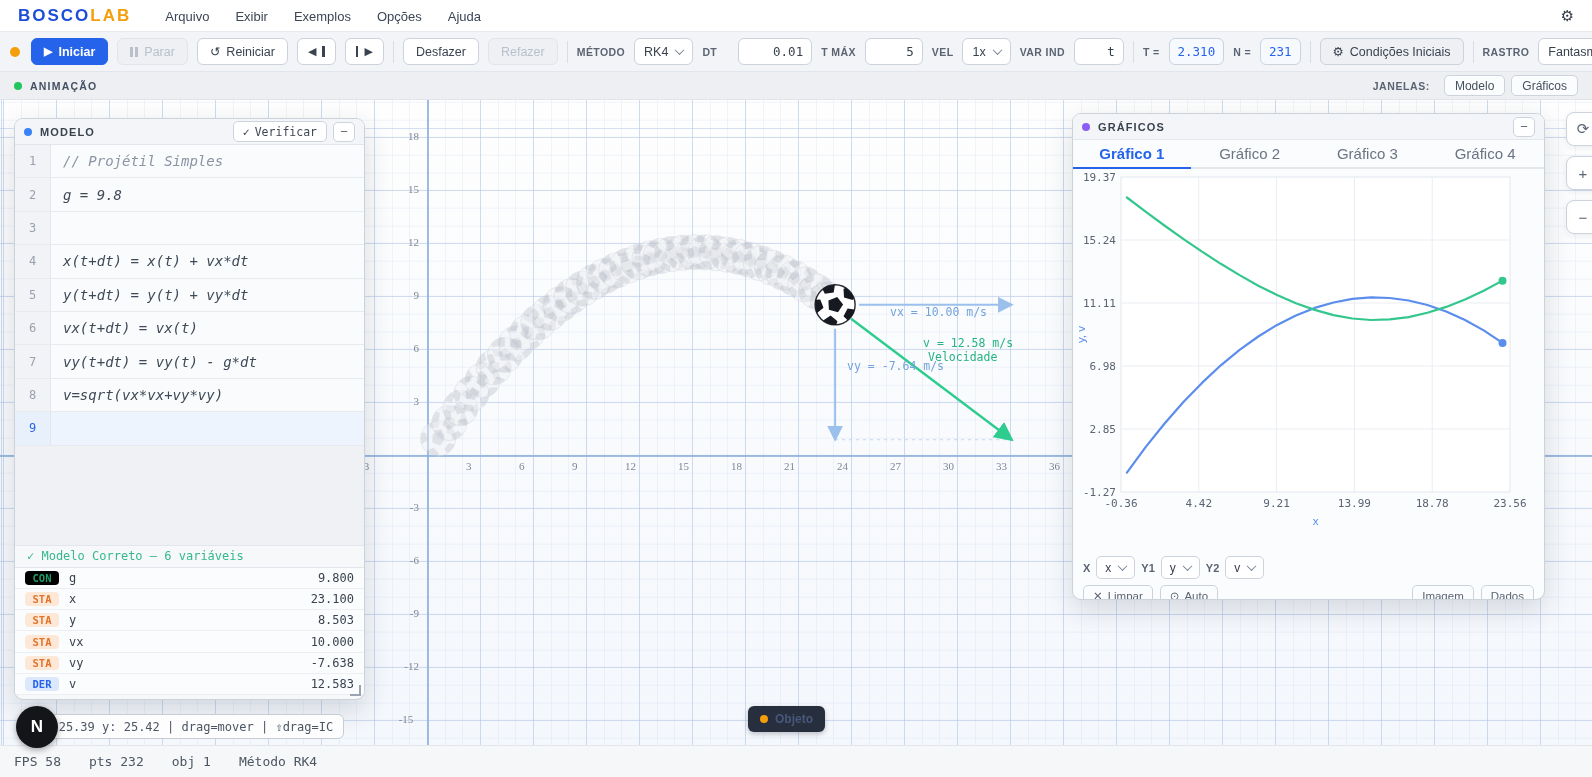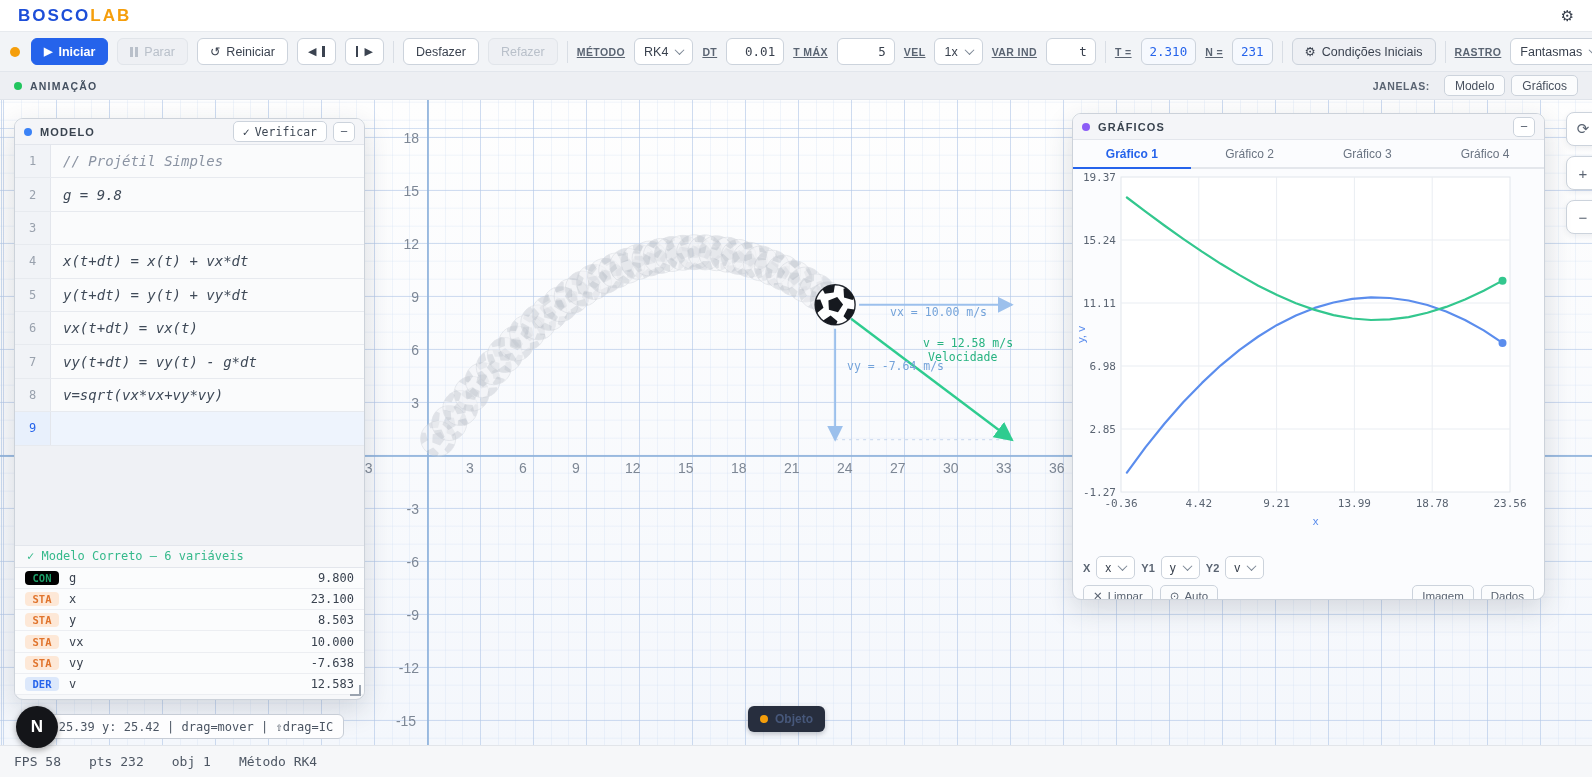--- a/index.html
+++ b/index.html
@@ -19,21 +19,21 @@
   .toolbar { position:absolute; left:0; top:32px; width:1592px; height:40px; background:#f2f4f7;
     border-bottom:1px solid #e2e6ec; display:flex; align-items:center; padding:0 10px; gap:9px; z-index:40; }
   .run-dot { width:10px; height:10px; border-radius:50%; background:#f59e0b; margin-right:2px; flex:none; }
   .btn { height:27px; display:inline-flex; align-items:center; gap:6px; padding:0 12px;
     background:#fff; border:1px solid #ccd3dc; border-radius:6px; font-size:12.5px; color:#3b4350;
     cursor:pointer; white-space:nowrap; }
   .btn.primary { background:#2563eb; border-color:#2563eb; color:#fff; font-weight:700; }
   .btn.disabled { background:#eef0f4; border-color:#e1e5ea; color:#b9c0ca; cursor:default; }
   .btn.small-sq { padding:0 10px; }
   .sep { width:1px; height:22px; background:#d9dee5; flex:none; }
-  .tlabel { font-size:10.5px; font-weight:700; color:#5a6472; letter-spacing:.4px; white-space:nowrap;text-decoration:underline; }
+  .tlabel { font-size:10.5px; font-weight:700; color:#5a6472; letter-spacing:.4px; white-space:nowrap; }
   .tinput { height:27px; border:1px solid #ccd3dc; border-radius:6px; background:#fff;
     font-family:"DejaVu Sans Mono", monospace; font-size:12.5px; color:#39414e; text-align:right;
     padding:0 8px; }
   .tinput.blue { color:#2563eb; background:#f6f9fe; }
   .selectbox { height:27px; border:1px solid #ccd3dc; border-radius:6px; background:#fff;
     display:inline-flex; align-items:center; gap:8px; padding:0 9px; font-size:12.5px; color:#39414e;
     cursor:pointer; white-space:nowrap; }
   .chev { width:7px; height:7px; border-right:1.5px solid #7a8593; border-bottom:1.5px solid #7a8593;
     transform:rotate(45deg) translate(-1px,-1px); flex:none; }
   .icon-pause { display:inline-block; width:8px; height:10px; border-left:3px solid currentColor;
@@ -57,21 +57,21 @@
     background-image:
       repeating-linear-gradient(to right, rgba(178,199,231,.55) 0 1px, transparent 1px 53px),
       repeating-linear-gradient(to bottom, rgba(178,199,231,.55) 0 1px, transparent 1px 53px),
       repeating-linear-gradient(to right, rgba(203,219,241,.28) 0 1px, transparent 1px 17.667px),
       repeating-linear-gradient(to bottom, rgba(203,219,241,.28) 0 1px, transparent 1px 17.667px),
       linear-gradient(180deg,#fefefe 0%, #f4f7fc 100%);
     background-position: 3px 0, 0 37px, 3px 0, 0 1.7px, 0 0;
   }
   .axis-v { position:absolute; left:427px; top:0; width:1.6px; height:645px; background:#8fb3dc; opacity:.85; }
   .axis-h { position:absolute; left:0; top:355px; width:1592px; height:1.6px; background:#8fb3dc; opacity:.85; }
-  .tick { position:absolute; font-family:Liberation Sans, sans-serif; font-size:14px; color:#7d8795; }
+  .tick { position:absolute; font-family:Liberation Serif, serif; font-size:11px; color:#7d8795; }
   #sim { position:absolute; left:0; top:0; }
   .vec-label { font-family:"DejaVu Sans Mono", monospace; font-size:11.5px; }
   .objeto-pill { position:absolute; left:748px; top:606px; height:26px; padding:0 12px; background:#272e3e;
     border-radius:6px; display:flex; align-items:center; gap:7px; cursor:pointer; box-shadow:0 2px 5px rgba(20,28,45,.25); }
   .objeto-pill .od { width:8px; height:8px; border-radius:50%; background:#f59e0b; }
   .objeto-pill .ot { font-size:12px; color:#47587b; font-weight:600;text-align:center; }
 
   
   .panel { position:absolute; background:#f7f8fa; border:1px solid #ccd2da; border-radius:9px;
     box-shadow:0 10px 28px rgba(30,42,64,.16); z-index:30; overflow:hidden; }
@@ -107,21 +107,21 @@
   .badge.sta { background:#fde8d7; color:#e0742d; }
   .badge.der { background:#dce8fb; color:#2563eb; }
   .var-name { color:#39424f; flex:1; }
   .var-val { color:#39424f; }
   .resize-h { position:absolute; right:3px; bottom:3px; width:11px; height:11px;
     border-right:2px solid #9aa3af; border-bottom:2px solid #9aa3af; cursor:nwse-resize; }
 
   
   #graficos { left:1072px; top:113px; width:473px; height:487px; background:#fbfcfe; }
   .tabs { height:29px; display:flex; border-bottom:2px solid #e4e7ec; background:#fbfcfe; }
-  .tab { flex:1; display:flex; align-items:center; justify-content:center; font-size:12px; color:#6a7482;
+  .tab { flex:1; display:flex; align-items:center; justify-content:center; font-size:15px; color:#6a7482;
     cursor:pointer; position:relative; }
   .tab.active { color:#2563eb; font-weight:700; }
   .tab.active::after { content:""; position:absolute; left:0; right:0; bottom:-2px; height:2.5px; background:#2563eb; }
   .chart-wrap { position:relative; height:383px; }
   .ctl-row { display:flex; align-items:center; gap:6px; padding:4px 10px 0 10px; }
   .ctl-label { font-size:11px; font-weight:700; color:#5a6472; }
   .sel-sm { height:23px; border:1px solid #ccd3dc; border-radius:5px; background:#fff; display:inline-flex;
     align-items:center; gap:8px; padding:0 8px; font-size:12px; color:#39414e; cursor:pointer; }
   .btn-row { display:flex; align-items:center; gap:7px; padding:6px 10px; }
   .btn-sm { height:22px; display:inline-flex; align-items:center; gap:5px; padding:0 9px; background:#fbfcfd;
@@ -146,20 +146,21 @@
     border-top:1px solid #e2e5ea; display:flex; align-items:center; padding:0 14px; gap:28px; z-index:40; }
   .status-item { font-family:"DejaVu Sans Mono", monospace; font-size:13px; color:#4d5663; }
 </style>
 </head>
 <body>
 
 <header class="menubar">
   <div class="logo">
     <span class="p1">BOSCO</span><span class="p2">LAB</span>
   </div>
+  <nav id="menubar-items"><span class="menu-item">Arquivo</span><span class="menu-item">Exibir</span><span class="menu-item">Exemplos</span><span class="menu-item">Opções</span><span class="menu-item">Ajuda</span></nav>
   <div class="menubar-spacer"></div>
   <span class="gear-top">⚙</span>
 </header>
 
 <div class="toolbar">
   <span class="run-dot"></span>
   <button class="btn primary">
       <span class="tri">▶</span>
       <span>Iniciar</span>
     </button>
@@ -182,21 +183,21 @@
   <span class="sep"></span>
   <button class="btn">Desfazer</button>
   <button class="btn disabled">Refazer</button>
   <span class="sep"></span>
   <span class="tlabel">MÉTODO</span>
   <div class="selectbox">
       <span>RK4</span>
       <span class="chev"></span>
     </div>
   <span class="tlabel">DT</span>
-  <input class="tinput" style="width: 58px;" value="0.01">
+  <input class="tinput" style="width: 74px; margin-left: 12px;" value="0.01">
   <span class="tlabel">T MÁX</span>
   <input class="tinput" style="width: 58px;" value="5">
   <span class="tlabel">VEL</span>
   <div class="selectbox">
       <span>1x</span>
       <span class="chev"></span>
     </div>
   <span class="tlabel">VAR IND</span>
   <input class="tinput" style="width: 50px;" value="t">
   <span class="sep"></span>

